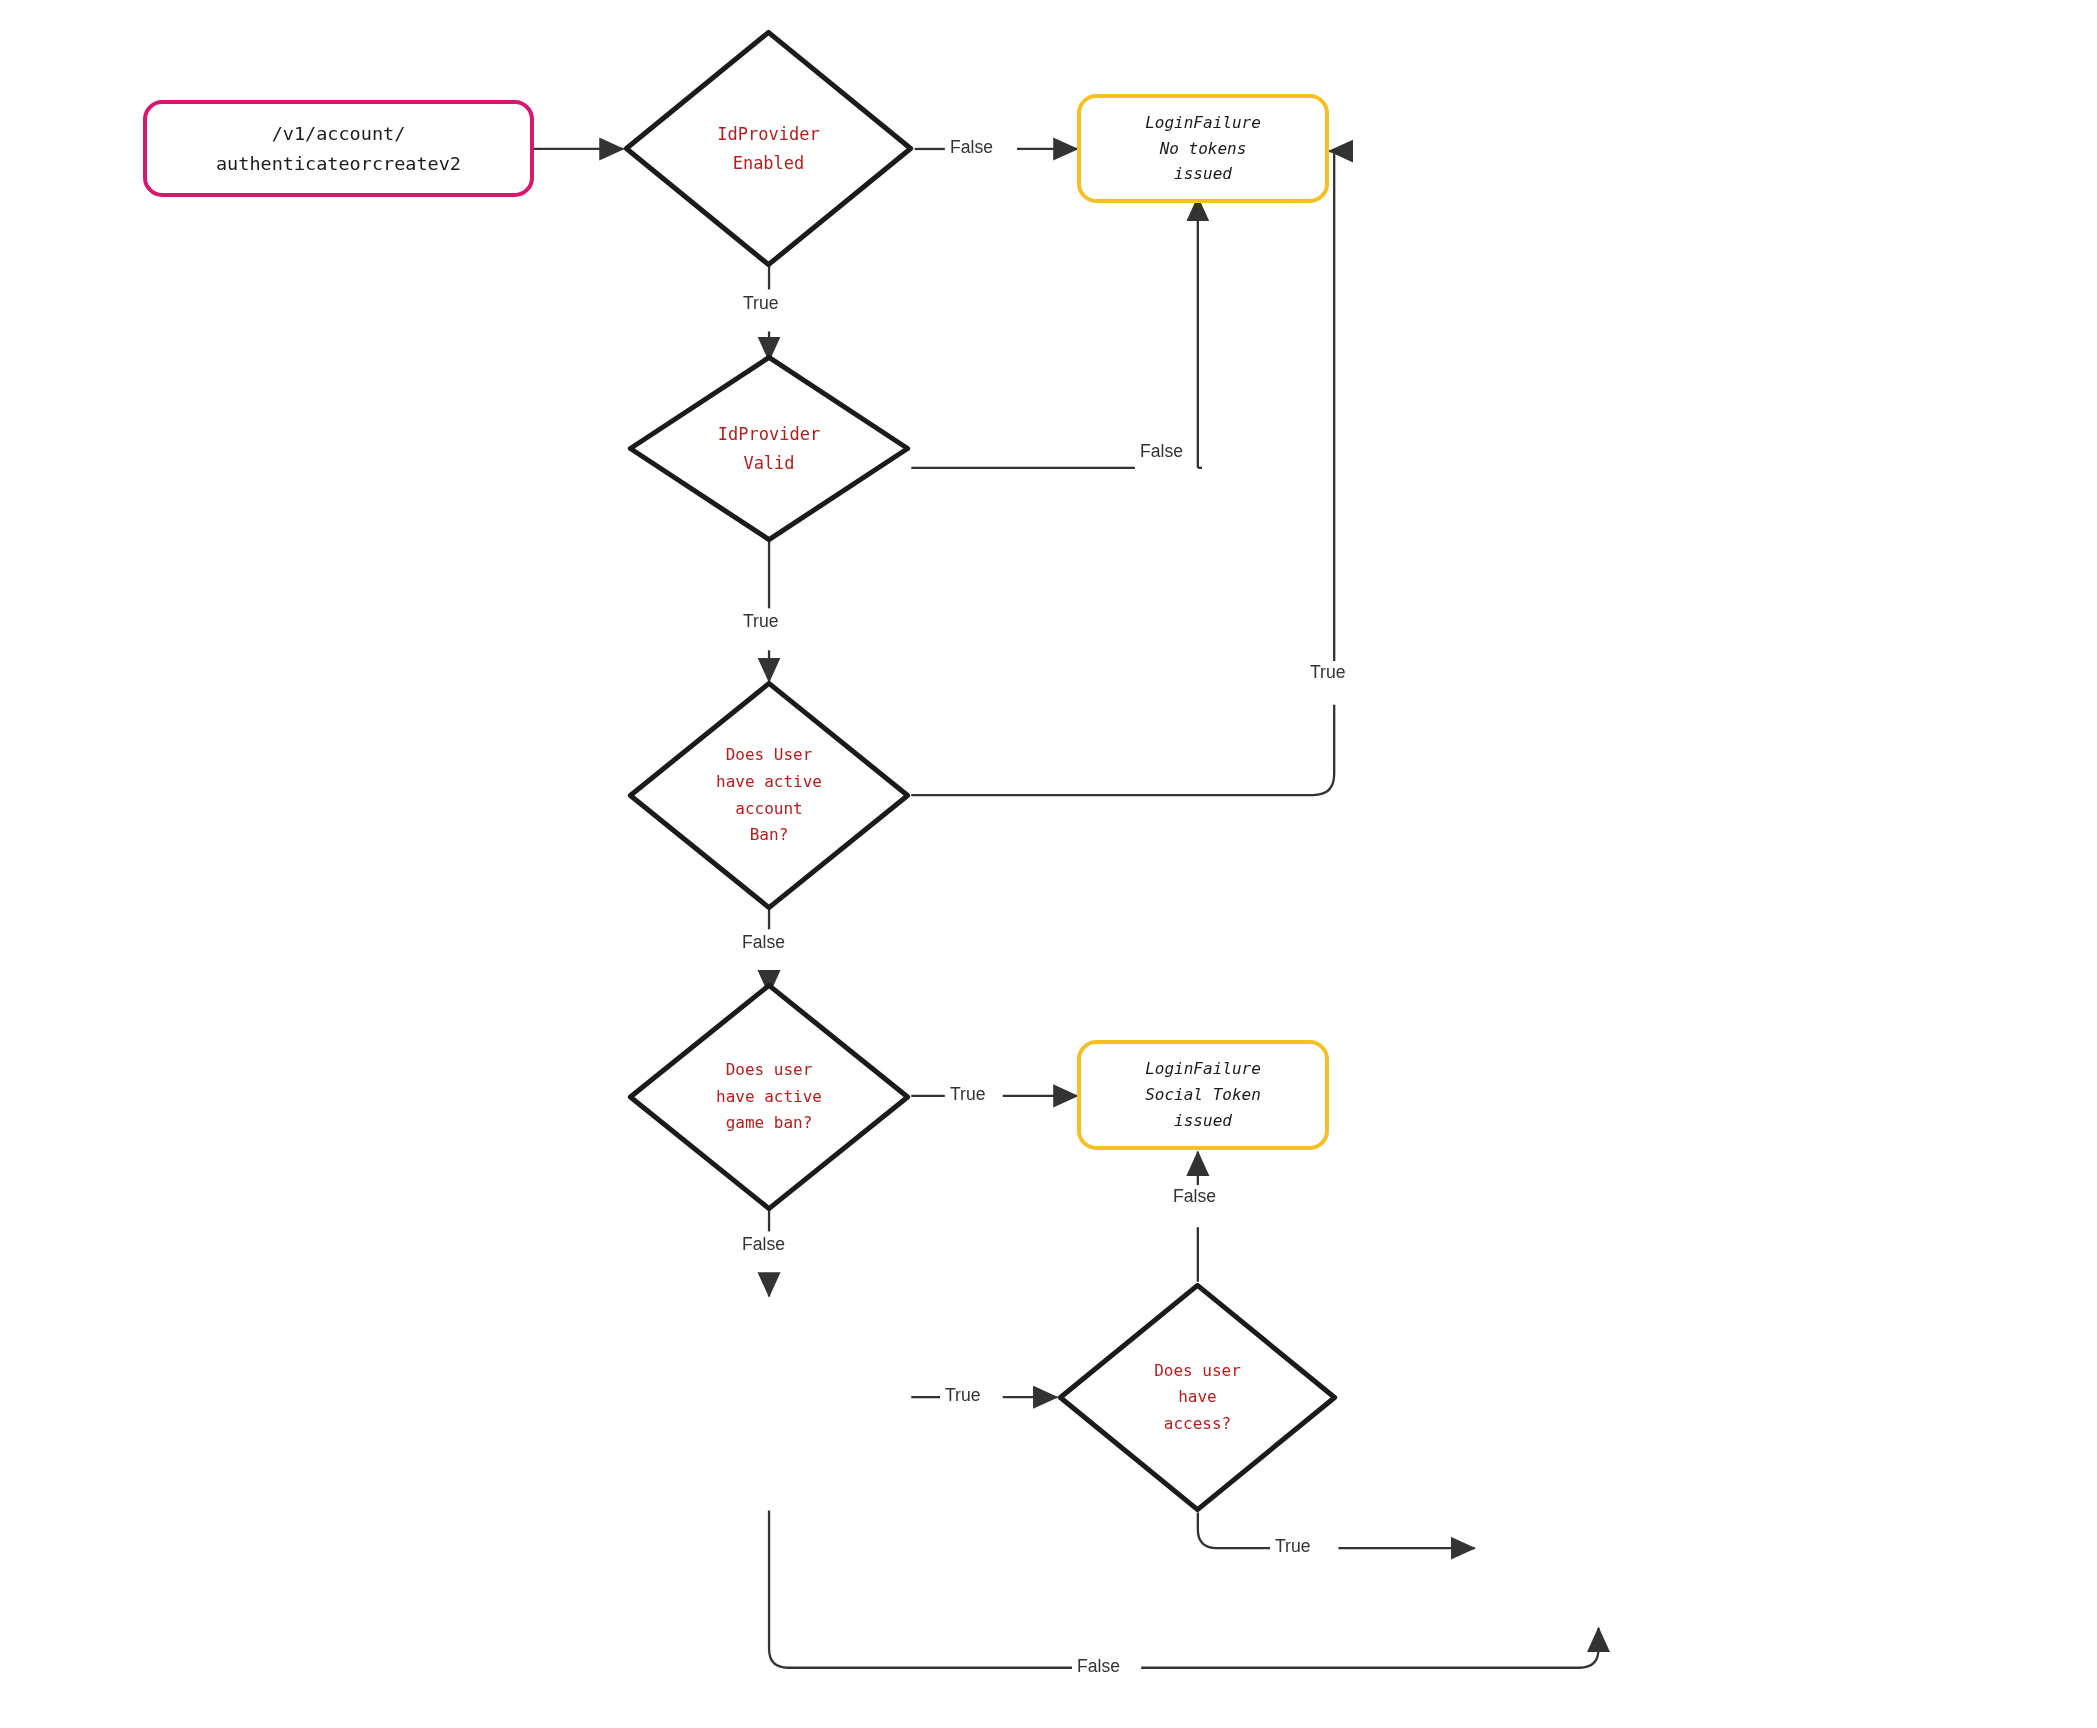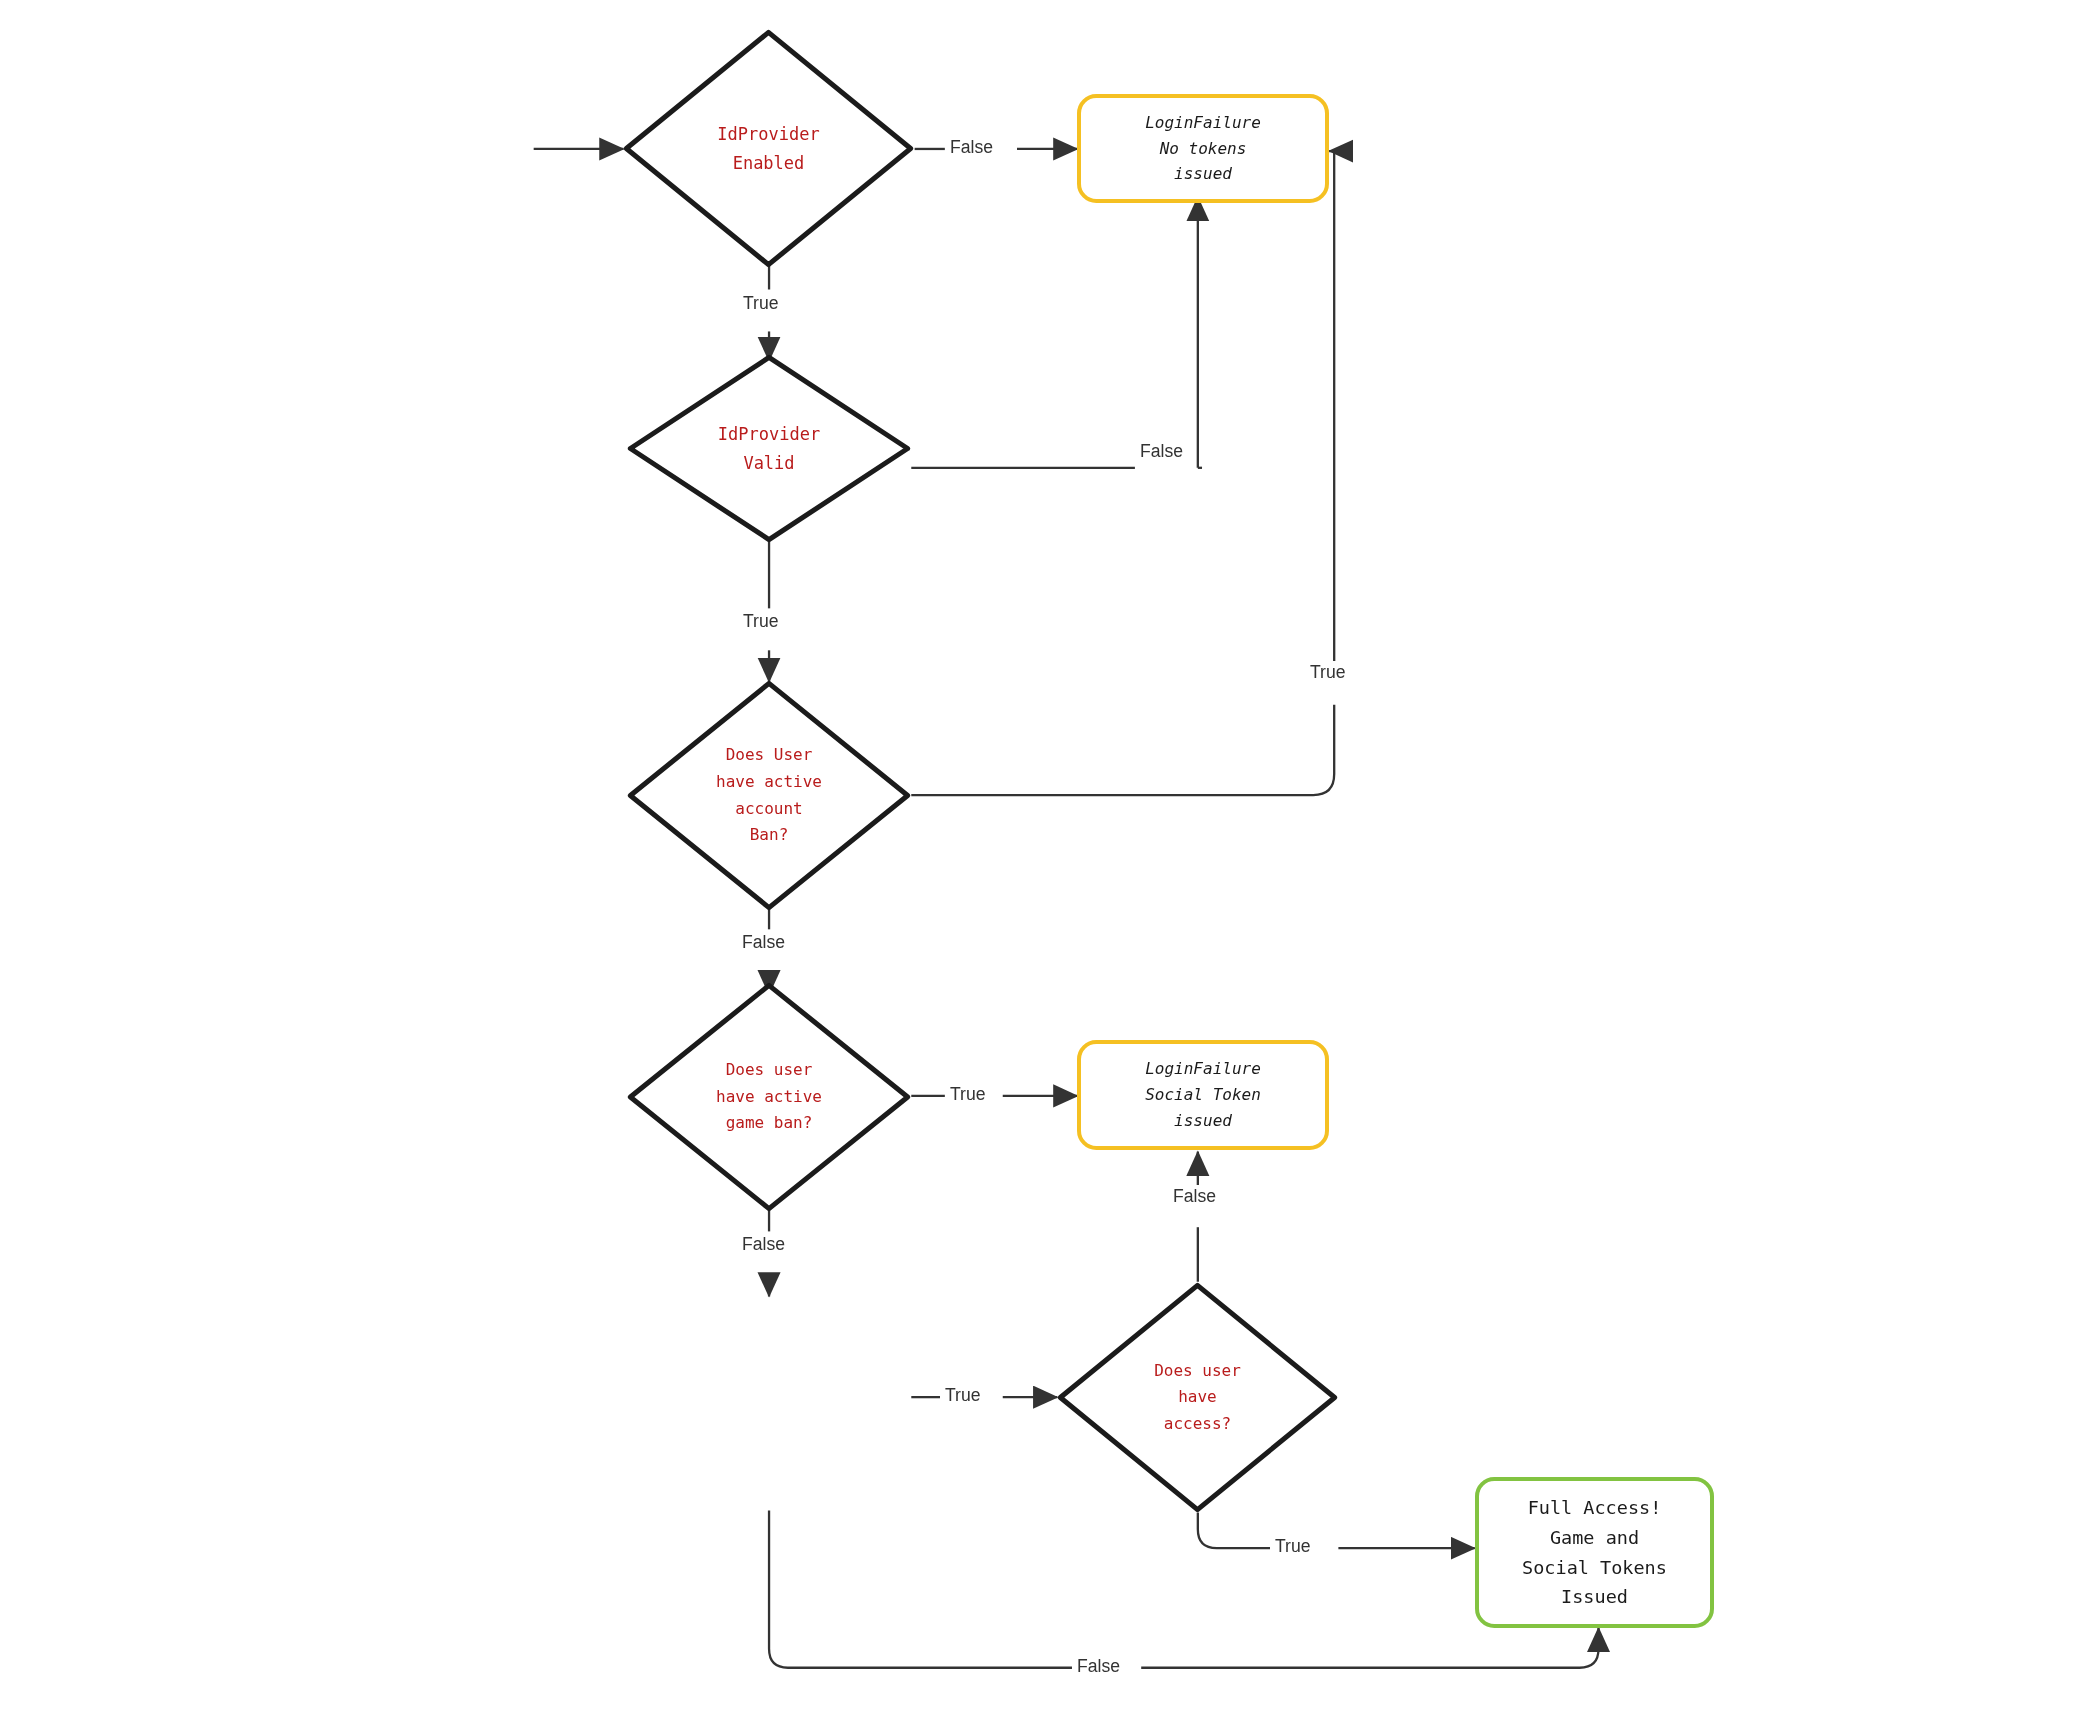--- a/index.html
+++ b/index.html
@@ -76,20 +76,24 @@
       <path d="M2390,3330 L2520,3330" marker-end="url(#ah)"></path>
 
       <path d="M2855,3605 L2855,3645 Q2855,3690 2900,3690 L3028,3690"></path>
       <path d="M3190,3690 L3515,3690" marker-end="url(#ah)"></path>
 
       <path d="M1833,3600 L1833,3930 Q1833,3975 1878,3975 L2555,3975"></path>
       <path d="M2720,3975 L3765,3975 Q3810,3975 3810,3930 L3810,3880" marker-end="url(#ah)"></path>
     </g>
   </svg>
 
+  <div class="node term start" style="left:143px;top:100px;width:391px;height:97px;">
+    <span>/v1/account/
+authenticateorcreatev2</span>
+  </div>
 
   <div class="node dec" style="left:623px;top:29px;width:291px;height:239px;">
     <svg viewBox="0 0 694 570" preserveAspectRatio="none">
       <polygon points="347,8 686,285 347,562 8,285" fill="#ffffff" stroke="#1b1b1b" stroke-width="12" stroke-linejoin="round"></polygon>
     </svg>
     <span class="dlabel" style="font-size:17px;">IdProvider
 Enabled</span>
   </div>
 
   <div class="node term fail" style="left:1077px;top:94px;width:252px;height:109px;">
@@ -134,26 +138,20 @@
 
   <div class="node dec" style="left:1057px;top:1282px;width:281px;height:231px;">
     <svg viewBox="0 0 670 550" preserveAspectRatio="none">
       <polygon points="335,8 662,275 335,542 8,275" fill="#ffffff" stroke="#1b1b1b" stroke-width="12" stroke-linejoin="round"></polygon>
     </svg>
     <span class="dlabel" style="font-size:16px;">Does user
 have
 access?</span>
   </div>
 
-  <div class="node term ok" style="left:1475px;top:1477px;width:239px;height:151px;">
-    <span>Full Access!
-Game and
-Social Tokens
-Issued</span>
-  </div>
 
   <div class="elabel" style="left:945px;top:136px;">False</div>
 
   <div class="elabel" style="left:738px;top:292px;">True</div>
 
   <div class="elabel" style="left:1135px;top:440px;">False</div>
 
   <div class="elabel" style="left:738px;top:610px;">True</div>
 
   <div class="elabel" style="left:1305px;top:661px;">True</div>

